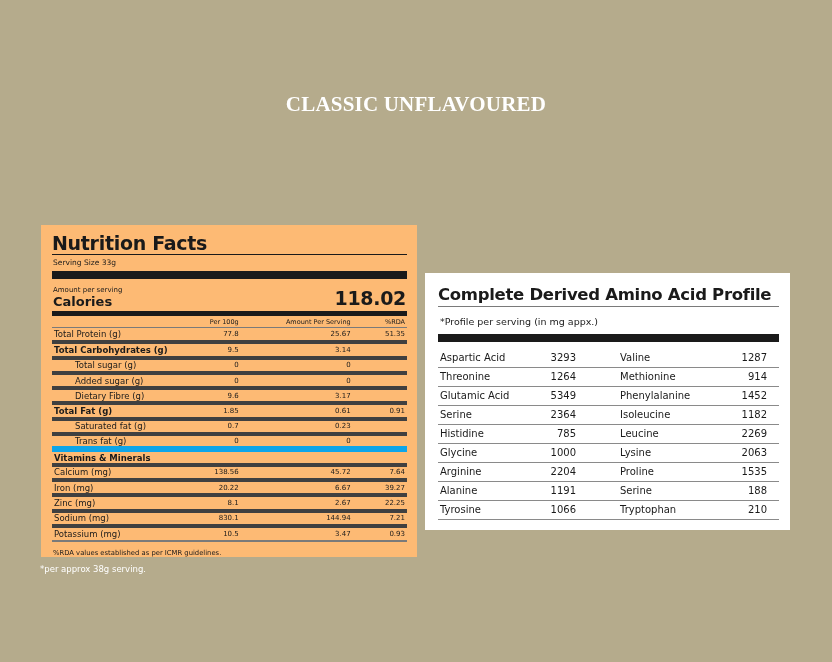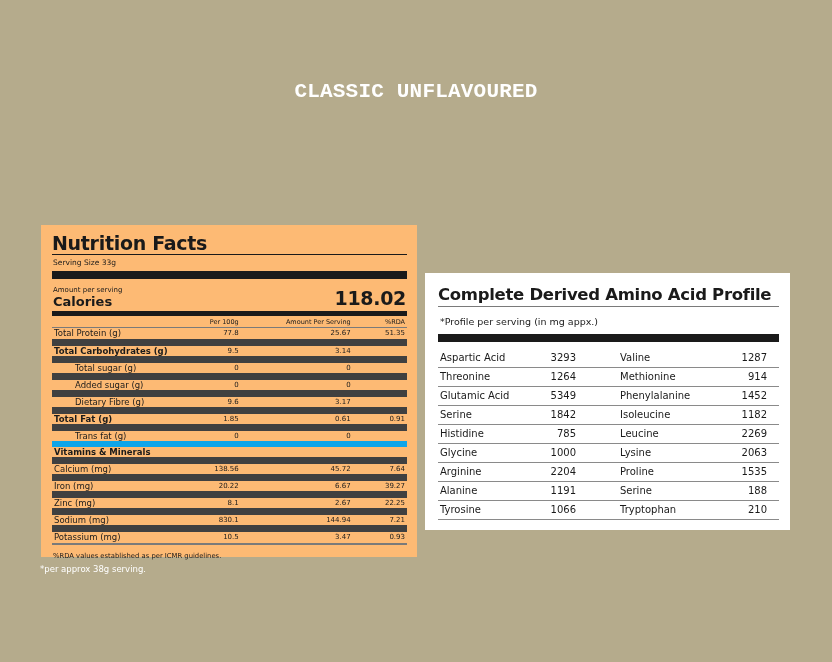--- a/index.html
+++ b/index.html
@@ -7,27 +7,27 @@
     body {
       background: #b5ab8c;
       font-family: "DejaVu Sans", sans-serif;
       position: relative;
       overflow: hidden;
       color: #1a1a1a;
     }
     .page-title {
       position: absolute;
       left: 0; right: 0;
-      top: 80px;
+      top: 92px;
       text-align: center;
       color: #ffffff;
       font-weight: bold;
       font-size: 21px;
       letter-spacing: 0.2px;
-      font-family: Liberation Mono, monospace;
+      font-family: Liberation Serif, serif;
     }
 
     
     .nf-panel {
       position: absolute;
       left: 41px; top: 225px;
       width: 376px; height: 332px;
       background: #fdba74;
       padding: 6px 10px 0 11px;
     }
@@ -66,21 +66,21 @@
     table.nf th {
       font-weight: normal;
       font-size: 6.5px;
       height: 11px;
       vertical-align: bottom;
       padding-bottom: 1px;
       border-bottom: 1px solid #7a7a7a;
     }
     table.nf td {
       height: 15.3px;
-      border-bottom: 7px solid #404040;
+      border-bottom: 4px solid #404040;
       vertical-align: middle;
       line-height: 10px;
     }
     table.nf td.label { padding-left: 2px; font-size: 8.5px; }
     table.nf td.label.sub { padding-left: 23px; }
     table.nf td.label.bold { font-weight: bold; }
     table.nf td.num { font-size: 7px; }
     .c1 { width: 128px; }
     .c2 { width: 63px; text-align: right; }
     .c3 { width: 116px; text-align: right; }
@@ -195,20 +195,26 @@
         <td class="num c2">9.6</td>
         <td class="num c3">3.17</td>
         <td class="num c4"></td>
       </tr>
       <tr>
         <td class="label bold">Total Fat (g)</td>
         <td class="num c2">1.85</td>
         <td class="num c3">0.61</td>
         <td class="num c4">0.91</td>
       </tr>
+      <tr>
+        <td class="label sub">Saturated fat (g)</td>
+        <td class="num c2">0.7</td>
+        <td class="num c3">0.23</td>
+        <td class="num c4"></td>
+      </tr>
       <tr class="heavy">
         <td class="label sub">Trans fat (g)</td>
         <td class="num c2">0</td>
         <td class="num c3">0</td>
         <td class="num c4"></td>
       </tr>
       <tr>
         <td class="label bold" colspan="4">Vitamins &amp; Minerals</td>
       </tr>
       <tr>
@@ -271,21 +277,21 @@
       </tr>
       <tr>
         <td class="name a1">Glutamic Acid</td>
         <td class="a2">5349</td>
         <td class="a3"></td>
         <td class="a4">Phenylalanine</td>
         <td class="a5">1452</td>
       </tr>
       <tr>
         <td class="name a1">Serine</td>
-        <td class="a2">1842</td>
+        <td class="a2">2364</td>
         <td class="a3"></td>
         <td class="a4">Isoleucine</td>
         <td class="a5">1182</td>
       </tr>
       <tr>
         <td class="name a1">Histidine</td>
         <td class="a2">785</td>
         <td class="a3"></td>
         <td class="a4">Leucine</td>
         <td class="a5">2269</td>

